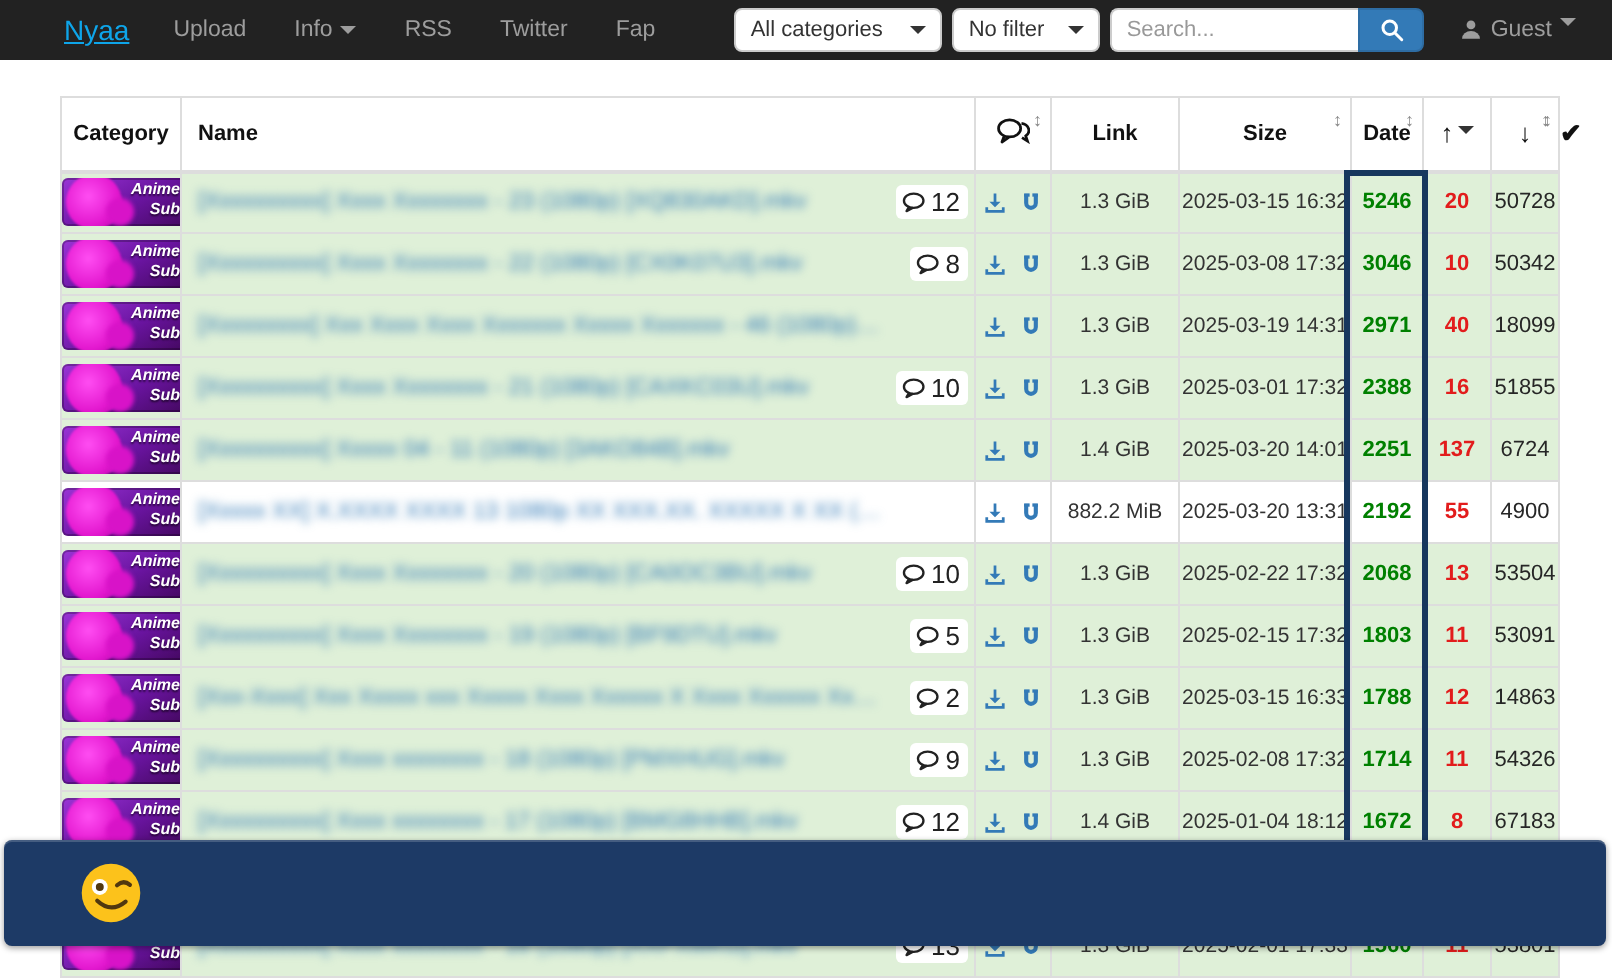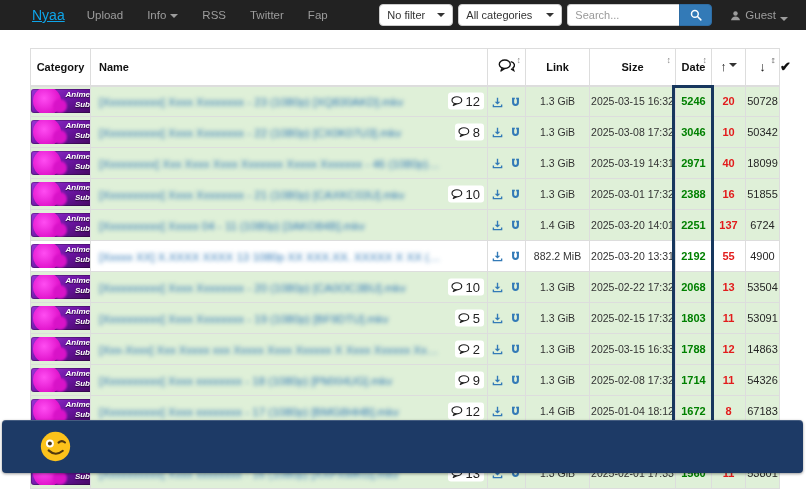--- a/index.html
+++ b/index.html
@@ -12,27 +12,27 @@
   .nav-link { color:#9d9d9d; font-size:11.5px; margin-right:24px; cursor:pointer; white-space:nowrap; }
   .caret { display:inline-block; width:0; height:0; border-left:4px solid transparent;
     border-right:4px solid transparent; border-top:4px solid #9d9d9d; margin-left:4px; vertical-align:middle; }
   .nav-right { margin-left:auto; display:flex; align-items:center; }
   .nav-select { height:22px; background:#fff; border:1px solid #ccc; border-radius:4px;
     font-size:11px; color:#333; display:flex; align-items:center; justify-content:space-between;
     padding:0 7px; margin-right:5px; cursor:pointer; }
   .nav-select .caret { border-top-color:#333; margin-left:10px; }
   .sel-filter { width:74px; } .sel-cat { width:104px; }
   .search-box { display:flex; margin-right:18px; }
-  .search-input { width:112px; height:22px; border:1px solid #ccc; border-right:none;
+  .search-input { width:124px; height:22px; border:1px solid #ccc; border-right:none;
     border-radius:4px 0 0 4px; font-size:11px; padding:0 7px; color:#333;
     font-family:"Liberation Sans", sans-serif; }
   .search-input::placeholder { color:#999; }
   .search-btn { width:33px; height:22px; background:#337ab7; border:1px solid #2e6da4;
     border-radius:0 4px 4px 0; display:flex; align-items:center; justify-content:center; cursor:pointer; }
-  .guest { color:#9d9d9d; font-size:11.5px; display:flex; align-items:flex-end; cursor:pointer; }
+  .guest { color:#9d9d9d; font-size:11.5px; display:flex; align-items:flex-start; cursor:pointer; }
   .guest svg { margin-right:4px; }
 
   
   .container { margin:18px 27px 0 30px; }
   table { border-collapse:collapse; table-layout:fixed; width:749px; font-size:11px; background:#fff;border-radius:15px; }
   col.w-cat{width:60px;} col.w-name{width:397px;} col.w-link{width:38px;} col.w-size{width:64px;}
   col.w-date{width:86px;} col.w-seed{width:36px;} col.w-leech{width:34px;} col.w-comp{width:34px;}
   th, td { border:1px solid #ddd; }
   thead th { height:37px; font-size:11px; color:#111; font-weight:bold; text-align:center;
     background:#fff; border-bottom:2px solid #ddd; position:relative; cursor:pointer; }
@@ -88,26 +88,26 @@
 <body>
 
 <div class="navbar">
   <span class="brand">Nyaa</span>
   <span class="nav-link">Upload</span>
   <span class="nav-link"><span>Info</span><span class="caret"></span></span>
   <span class="nav-link">RSS</span>
   <span class="nav-link">Twitter</span>
   <span class="nav-link">Fap</span>
   <div class="nav-right">
+    <div class="nav-select sel-cat">
+      <span>All categories</span>
+        <span class="caret"></span>
+    </div>
     <div class="nav-select sel-filter">
       <span>No filter</span>
-        <span class="caret"></span>
-    </div>
-    <div class="nav-select sel-cat">
-      <span>All categories</span>
         <span class="caret"></span>
     </div>
     <div class="search-box">
       <input class="search-input" placeholder="Search..." style="">
       <div class="search-btn">
         <svg width="12" height="12" viewBox="0 0 16 16">
           <circle cx="6.5" cy="6.5" r="4.5" fill="none" stroke="#fff" stroke-width="2"></circle>
           <line x1="10" y1="10" x2="14.5" y2="14.5" stroke="#fff" stroke-width="2" stroke-linecap="round"></line>
         </svg>
       </div>

